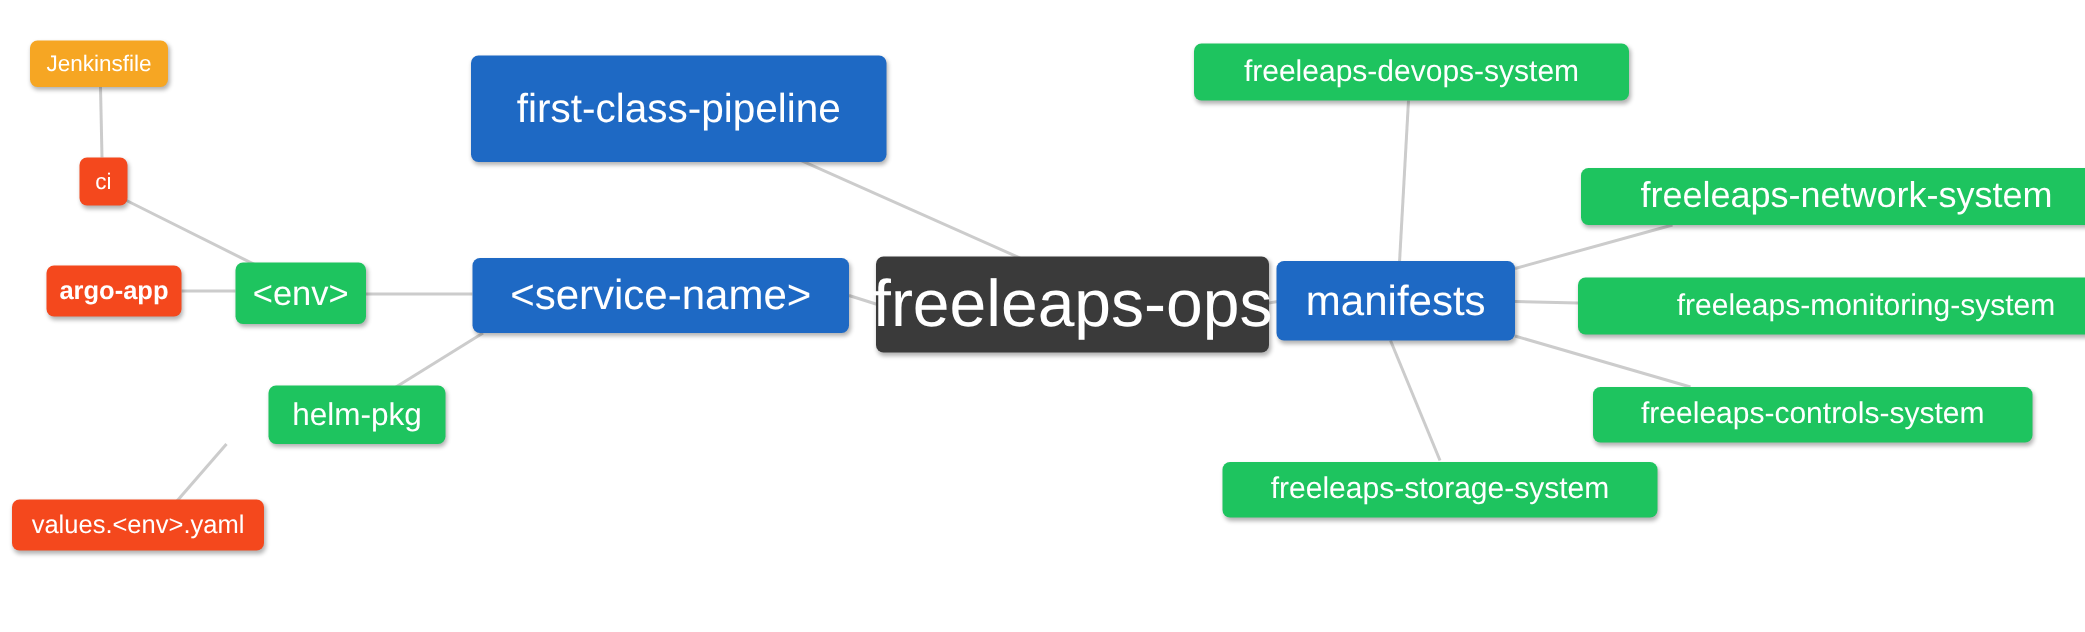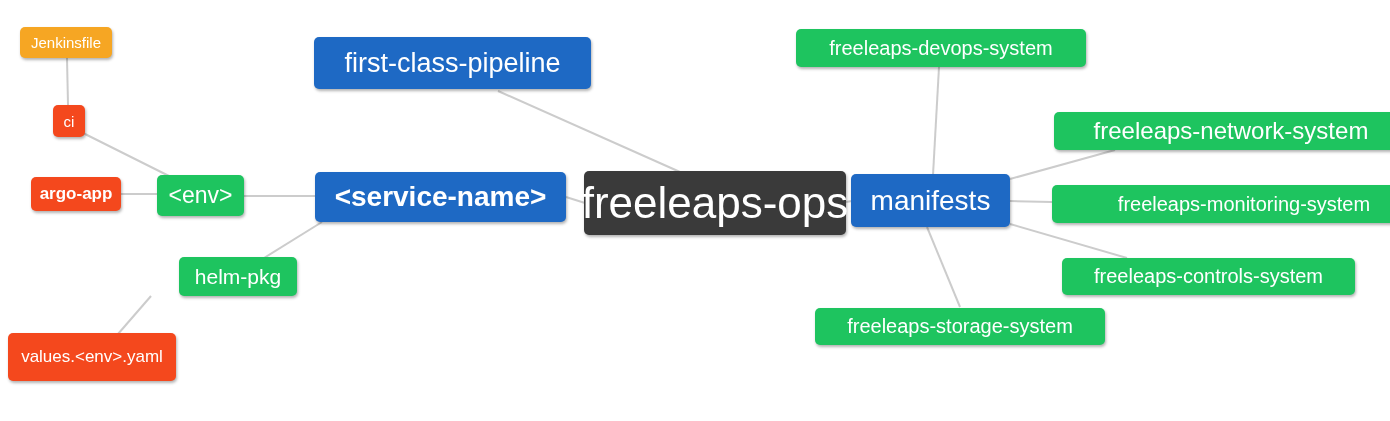--- a/index.html
+++ b/index.html
@@ -34,23 +34,23 @@
   .c-red    { background: #f4481d; }
   .c-green  { background: #1ec45f; }
   .c-blue   { background: #1e69c4; }
   .c-dark   { background: #3a3a3a; }
 
   .n-jenkinsfile { left: 20px;  top: 27px;  width: 92px;  height: 31px; font-size: 15px; }
   .n-ci          { left: 53px;  top: 105px; width: 32px;  height: 32px; font-size: 15px; }
   .n-argo        { left: 31px;  top: 177px; width: 90px;  height: 34px; font-size: 17px; font-weight: bold; }
   .n-env         { left: 157px; top: 175px; width: 87px;  height: 41px; font-size: 23px; }
   .n-helm        { left: 147px; top: 257px; width: 118px; height: 39px; font-size: 21px; margin-left: 32px; }
-  .n-values      { left: 8px;   top: 333px; width: 168px; height: 48px; font-size: 17px; }
-  .n-fcp         { left: 314px; top: 37px;  width: 277px; height: 52px; font-size: 27px; }
-  .n-service     { left: 315px; top: 172px; width: 251px; height: 50px; font-size: 28px; font-weight: bold; }
+  .n-values      { left: 8px;   top: 333px; width: 168px; height: 34px; font-size: 17px; }
+  .n-fcp         { left: 314px; top: 37px;  width: 277px; height: 71px; font-size: 27px; }
+  .n-service     { left: 315px; top: 172px; width: 251px; height: 50px; font-size: 28px; }
   .n-ops         { left: 584px; top: 171px; width: 262px; height: 64px; font-size: 44px; }
   .n-manifests   { left: 851px; top: 174px; width: 159px; height: 53px; font-size: 28px; }
   .n-devops      { left: 796px; top: 29px;  width: 290px; height: 38px; font-size: 20px; }
   .n-network     { left: 1054px; top: 112px; width: 354px; height: 38px; font-size: 24px; }
   .n-monitoring  { left: 1052px; top: 185px; width: 384px; height: 38px; font-size: 20px; }
   .n-controls    { left: 1062px; top: 258px; width: 293px; height: 37px; font-size: 20px; }
   .n-storage     { left: 815px;  top: 308px; width: 290px; height: 37px; font-size: 20px; }
 </style>
 </head>
 <body>

